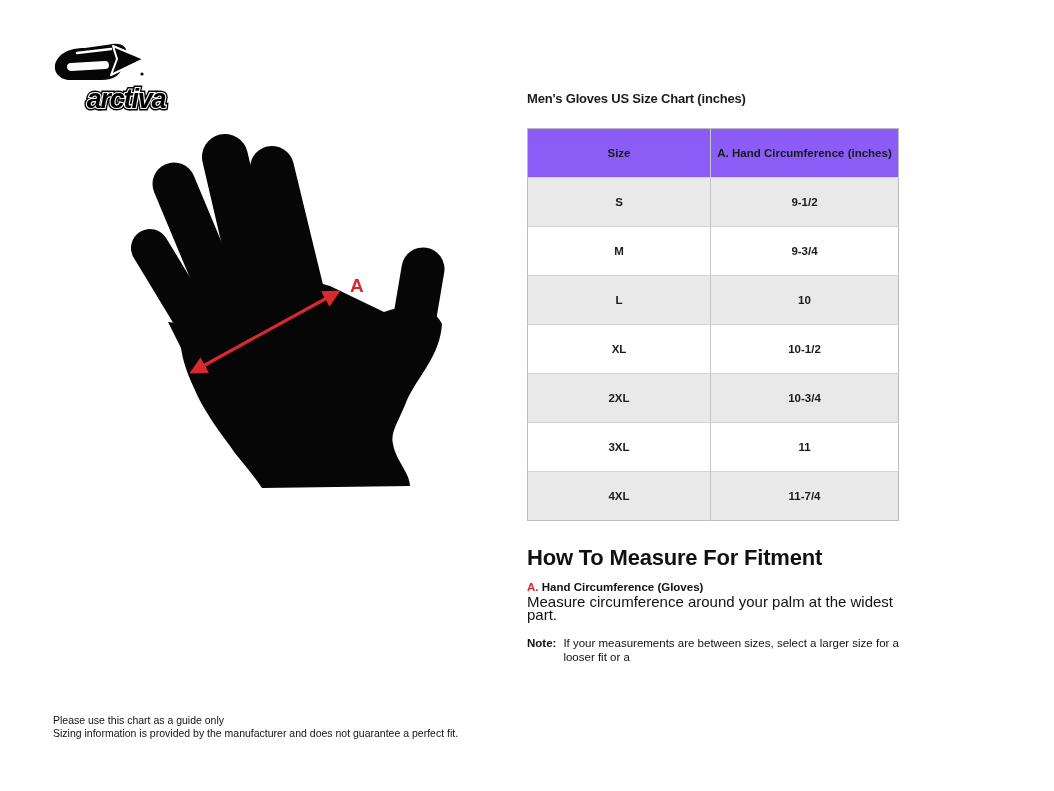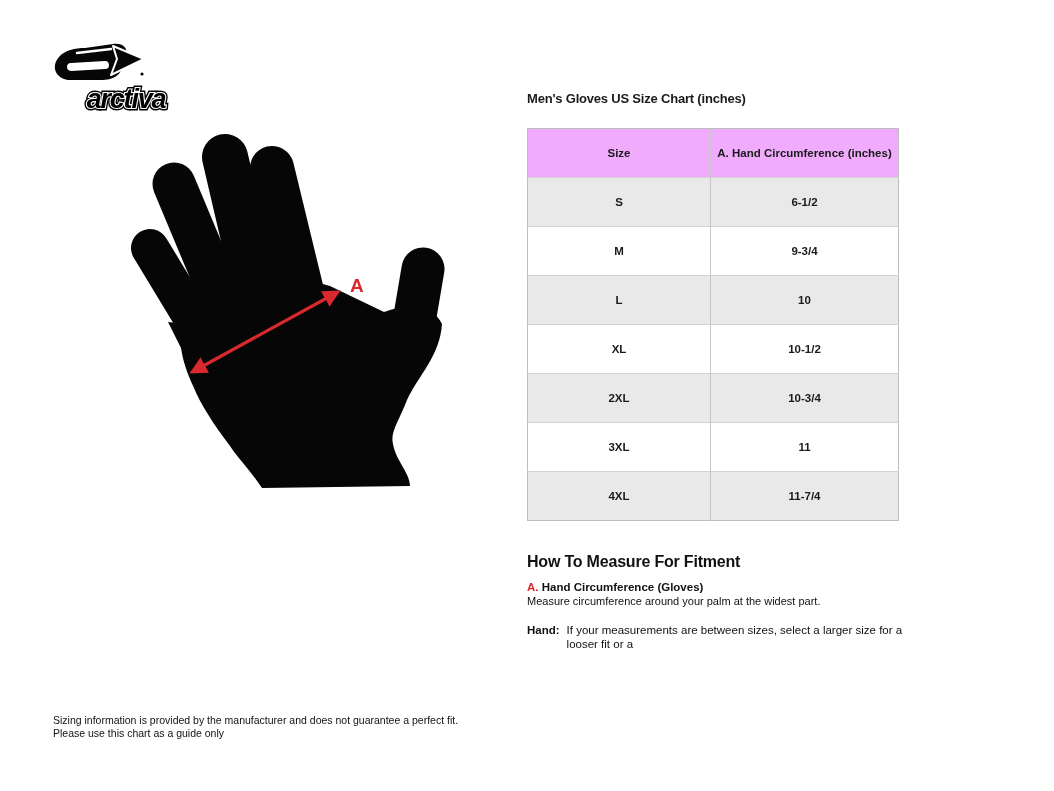--- a/index.html
+++ b/index.html
@@ -27,29 +27,29 @@
     font-size:11.5px;font-weight:700;color:#1a1a1a;
   }
   table.size-table col.c1{width:183px;}
   table.size-table col.c2{width:188px;}
   table.size-table th,table.size-table td{
     height:48px;text-align:center;vertical-align:middle;
     border-top:1px solid #d3d3d3;
     font-weight:700;padding:0;
   }
   table.size-table td.val,table.size-table th.val{border-left:1px solid #c6c6c6;}
-  table.size-table thead th{background:#f0abfc;border-top:none;margin-top:15px;}
+  table.size-table thead th{background:#8b5cf6;border-top:none;margin-top:15px;}
   table.size-table tbody tr:nth-child(odd) td{background:#e9e9e9;}
   table.size-table tbody tr:nth-child(even) td{background:#ffffff;}
   
   .howto{position:absolute;left:527px;top:545px;width:380px;}
-  .howto h2{margin:8px 0 10px 0;font-size:16px;font-weight:700;color:#111;letter-spacing:-.2px;}
+  .howto h2{margin:0 0 10px 0;font-size:22px;font-weight:700;color:#111;letter-spacing:-.2px;}
   .measure-line{font-size:11.5px;font-weight:700;line-height:13px;margin:0;}
   .measure-line .red{color:#d8292f;}
-  .measure-desc{font-size:11px;font-weight:400;line-height:13px;margin:1px 0 12px 0;}
+  .measure-desc{font-size:15px;font-weight:400;line-height:13px;margin:1px 0 12px 0;}
   .note{display:flex;gap:7px;margin-top:16px;font-size:11.5px;line-height:13.5px;}
   .note .note-label{font-weight:700;white-space:nowrap;}
   .note .note-lines div{font-weight:400;}
   
   .footer{position:absolute;left:53px;top:714px;font-size:10.5px;line-height:12.5px;color:#111;}
 </style>
 </head>
 <body>
 
 <div class="page">
@@ -104,21 +104,21 @@
       </colgroup>
     <thead>
       <tr>
         <th>Size</th>
         <th class="val">A. Hand Circumference (inches)</th>
       </tr>
     </thead>
     <tbody>
       <tr>
         <td>S</td>
-        <td class="val">6-1/2</td>
+        <td class="val">9-1/2</td>
       </tr>
       <tr>
         <td>M</td>
         <td class="val">9-3/4</td>
       </tr>
       <tr>
         <td>L</td>
         <td class="val">10</td>
       </tr>
       <tr>
@@ -141,25 +141,25 @@
   </table>
 
   <div class="howto">
     <h2>How To Measure For Fitment</h2>
     <p class="measure-line">
       <span class="red">A.</span>
       <span>Hand Circumference (Gloves)</span>
     </p>
     <p class="measure-desc">Measure circumference around your palm at the widest part.</p>
     <div class="note">
-      <span class="note-label">Hand:</span>
+      <span class="note-label">Note:</span>
       <div class="note-lines">
         <div>If your measurements are between sizes, select a larger size for a looser fit or a</div>
       </div>
     </div>
   </div>
 
   <div class="footer">
+    <div>Please use this chart as a guide only</div>
     <div>Sizing information is provided by the manufacturer and does not guarantee a perfect fit.</div>
-    <div>Please use this chart as a guide only</div>
   </div>
 
 </div>
 
 </body></html>

